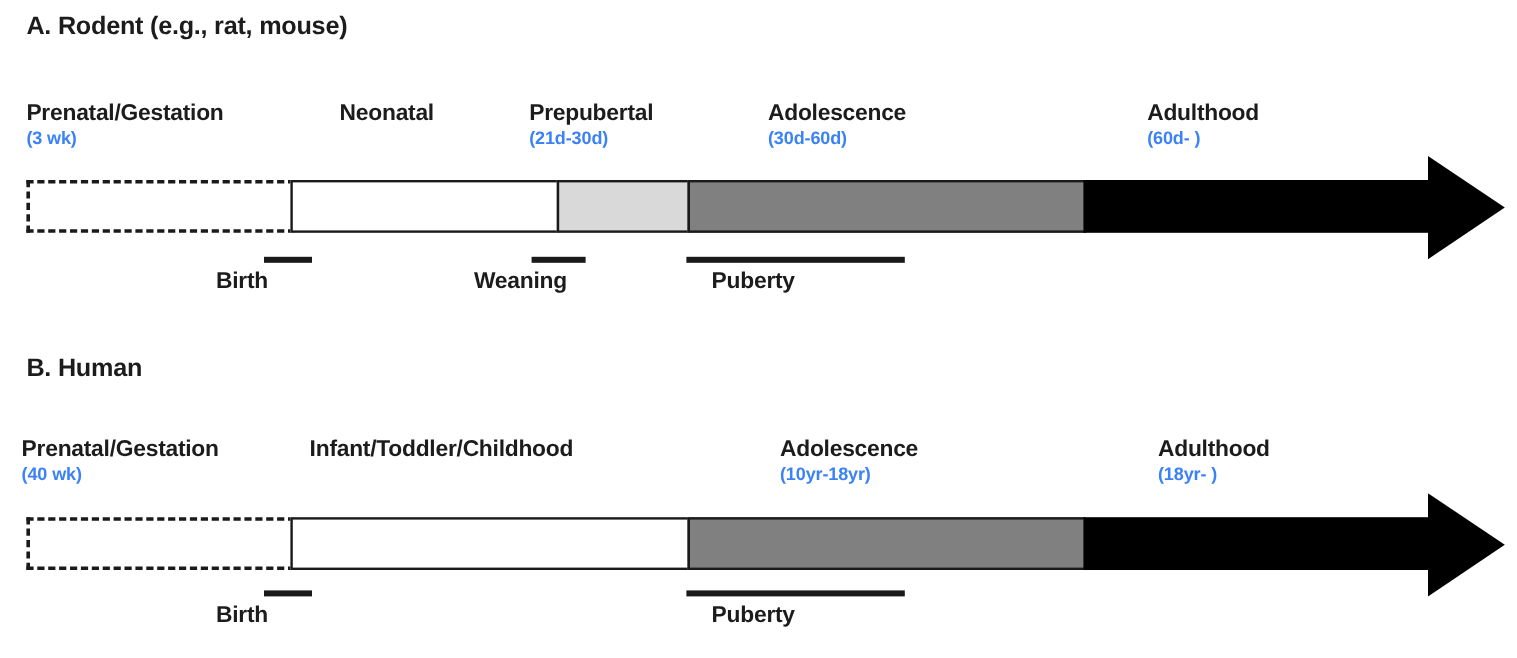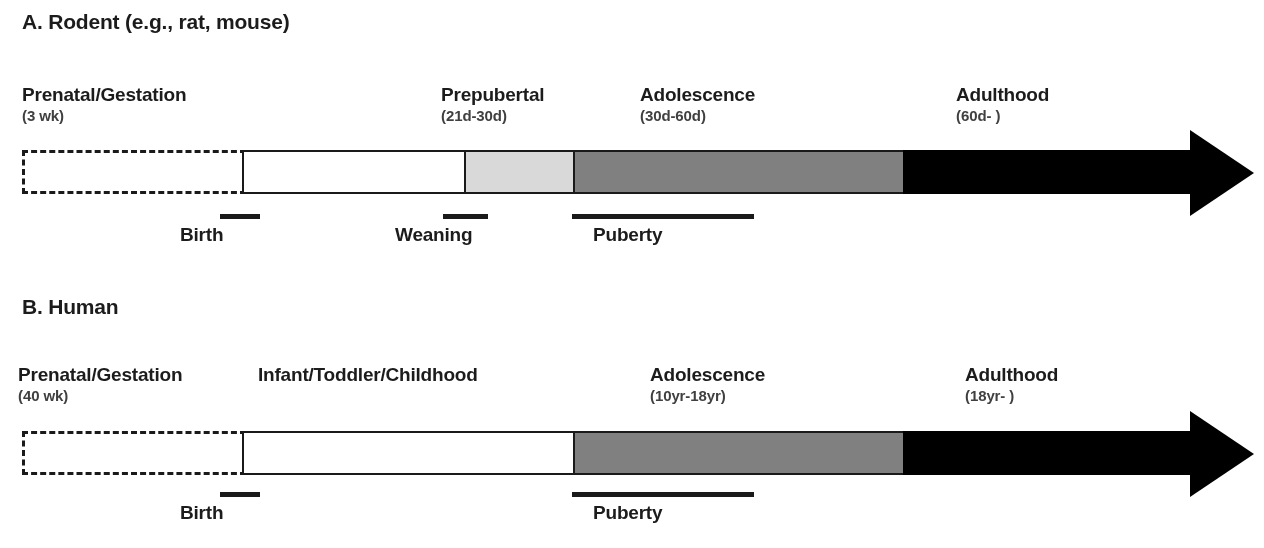--- a/index.html
+++ b/index.html
@@ -47,21 +47,21 @@
     letter-spacing: -0.2px;
     line-height: 22px;
     color: #1c1c1c;
   }
   .stage-label .range {
     display: block;
     font-size: 15px;
     font-weight: bold;
     letter-spacing: -0.1px;
     line-height: 20px;
-    color: #404040;
+    color: #3b82f6;
   }
 
   
   .seg {
     position: absolute;
     box-sizing: border-box;
   }
   .seg-dashed {
     border: 3px dashed #1a1a1a;
     background: #ffffff;
@@ -99,20 +99,21 @@
 <div class="figure">
 
   <div id="panel-a-heading" class="panel-heading">A. Rodent (e.g., rat, mouse)</div>
 
   <div class="stage-label" style="left: 22px; top: 84px; width: 238px;">
     <span class="name">Prenatal/Gestation</span>
     <span class="range">(3 wk)</span>
   </div>
 
   <div class="stage-label" style="left: 283px; top: 84px; width: 140px;">
+    <span class="name">Neonatal</span>
   </div>
 
   <div class="stage-label" style="left: 441px; top: 84px; width: 162px;">
     <span class="name">Prepubertal</span>
     <span class="range">(21d-30d)</span>
   </div>
 
   <div class="stage-label" style="left: 640px; top: 84px; width: 196px;">
     <span class="name">Adolescence</span>
     <span class="range">(30d-60d)</span>

